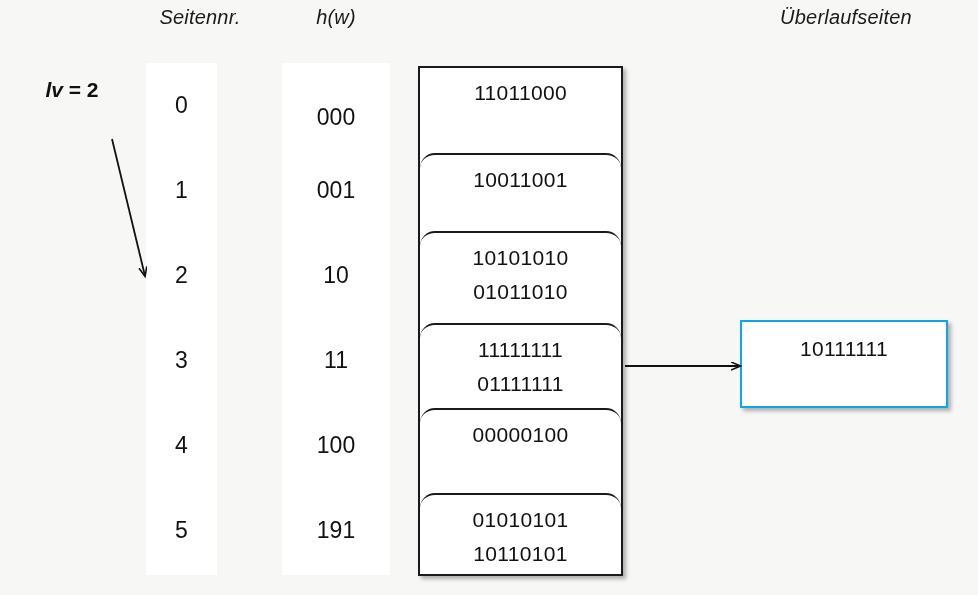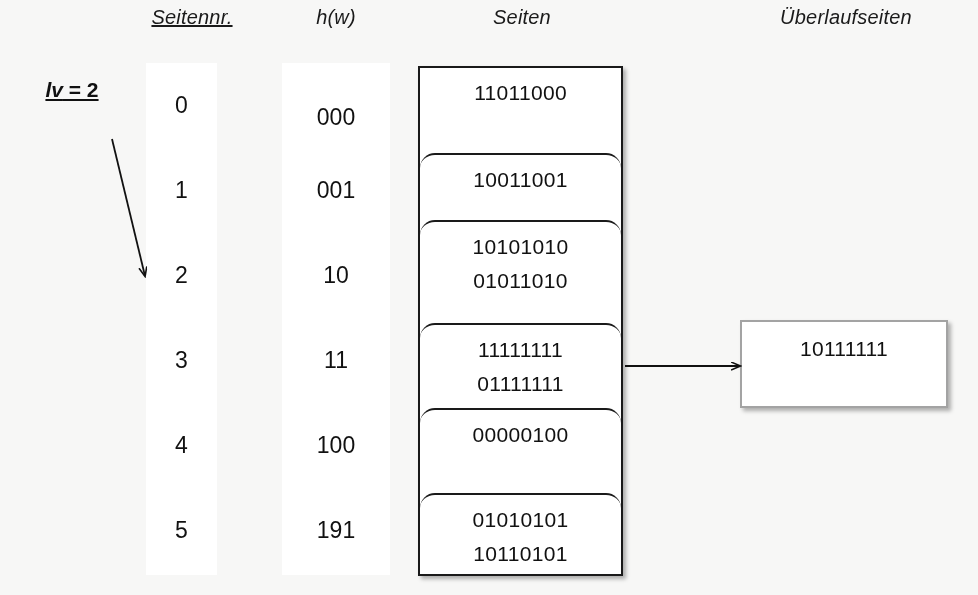--- a/index.html
+++ b/index.html
@@ -24,33 +24,32 @@
   .col-header {
     position: absolute;
     font-style: italic;
     font-size: 20px;
     font-weight: 500;
     color: #1a1a1a;
     white-space: nowrap;
     text-align: center;
     letter-spacing: 0.2px;
   }
-  #hdr-seitennr { left: 126px; top: 6px; width: 132px; text-decoration: underline; }
+  #hdr-seitennr { left: 134px; top: 6px; width: 132px; }
   #hdr-hw       { left: 272px; top: 6px; width: 128px; }
   #hdr-seiten   { left: 456px; top: 6px; width: 132px; }
   #hdr-ueberlauf{ left: 744px; top: 6px; width: 204px; }
 
   
   .param-block {
     position: absolute;
     left: 14px;
     top: 70px;
     width: 116px;
     text-align: center;
-    text-decoration: underline;
   }
   .param-line {
     font-size: 21px;
     font-weight: 600;
     line-height: 39px;
     white-space: nowrap;
     color: #111111;
   }
   .param-line .var { font-style: italic; }
 
@@ -115,21 +114,21 @@
   }
 
   
   #overflow-box {
     position: absolute;
     left: 740px;
     top: 320px;
     width: 208px;
     height: 88px;
     background: #ffffff;
-    border: 2px solid #a3a3a3;
+    border: 2px solid #0ea5e9;
     box-sizing: border-box;
     box-shadow: 3px 3px 4px rgba(0,0,0,0.30);
     display: flex;
     flex-direction: column;
     align-items: center;
     justify-content: flex-start;
     padding-top: 10px;
   }
   #overflow-box .page-val { font-size: 21px; }
 
@@ -143,21 +142,20 @@
     pointer-events: none;
   }
 </style>
 </head>
 <body>
 
 <div id="stage">
 
   <div class="col-header" id="hdr-seitennr">Seitennr.</div>
   <div class="col-header" id="hdr-hw">h(w)</div>
-  <div class="col-header" id="hdr-seiten">Seiten</div>
   <div class="col-header" id="hdr-ueberlauf">Überlaufseiten</div>
 
   <div class="param-block">
     <div class="param-line"><span class="var">lv</span><span> = 2</span></div>
   </div>
 
   <div class="panel" id="panel-seitennr">
     <div class="cell" style="top:0px">0</div>
     <div class="cell" style="top:85px">1</div>
     <div class="cell" style="top:170px">2</div>
@@ -175,21 +173,21 @@
     <div class="cell" style="top:425px">191</div>
   </div>
 
   <div id="pages-table">
     <div class="page-row" style="top:0px">
       <div class="page-val">11011000</div>
     </div>
     <div class="page-row div-top" style="top:85px">
       <div class="page-val">10011001</div>
     </div>
-    <div class="page-row div-top" style="top:152px">
+    <div class="page-row div-top" style="top:163px">
       <div class="page-val">10101010</div>
       <div class="page-val">01011010</div>
     </div>
     <div class="page-row div-top" style="top:255px">
       <div class="page-val">11111111</div>
       <div class="page-val">01111111</div>
     </div>
     <div class="page-row div-top" style="top:340px">
       <div class="page-val">00000100</div>
     </div>

